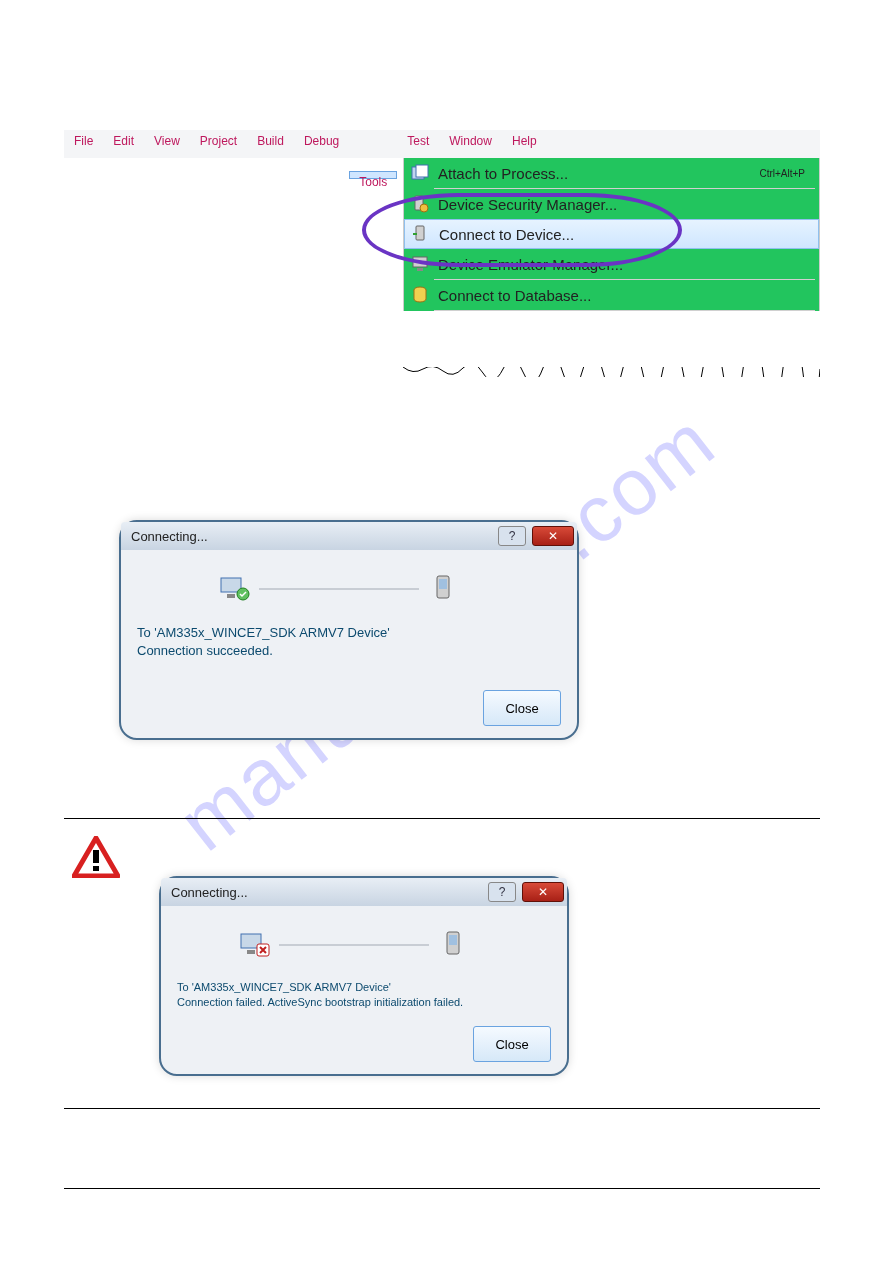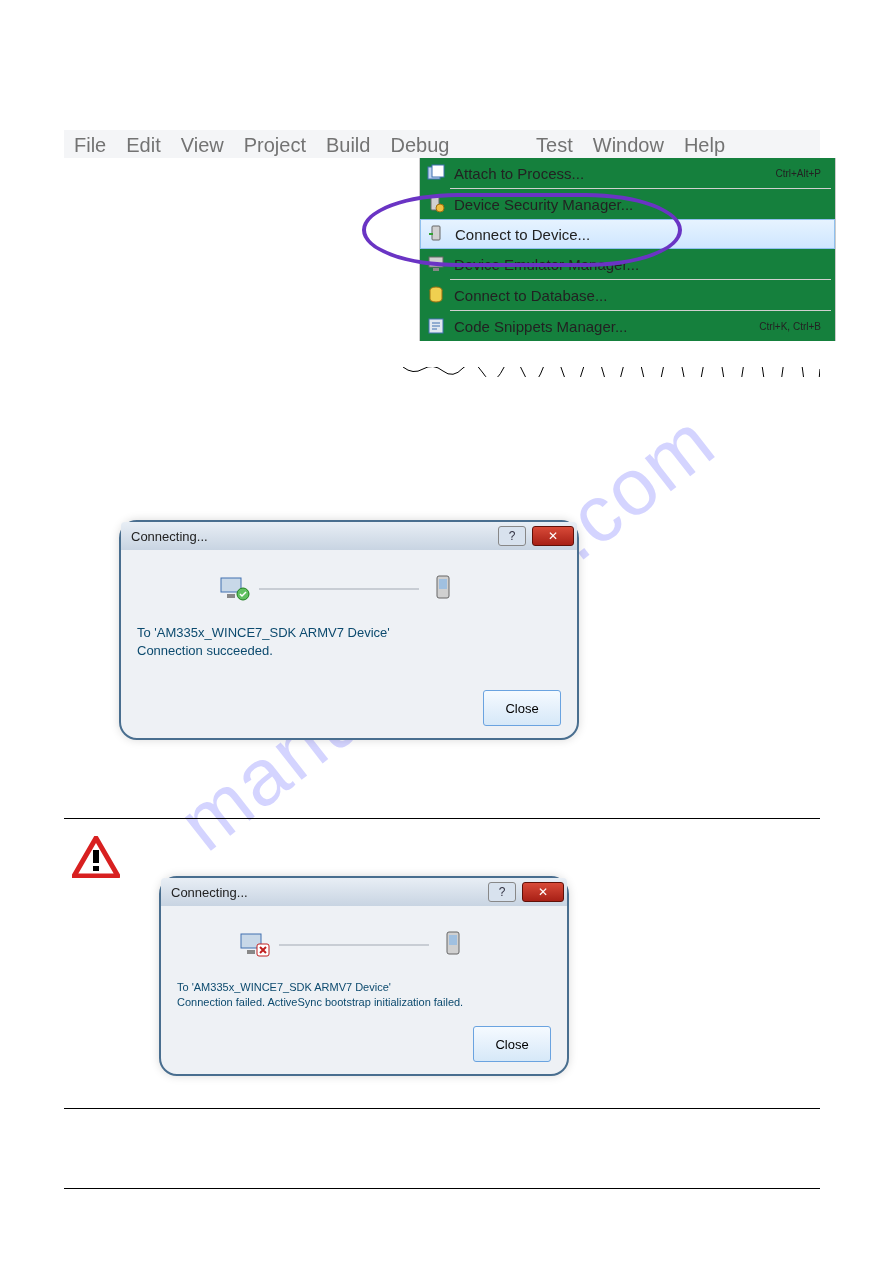--- a/index.html
+++ b/index.html
@@ -1,20 +1,20 @@
 <!DOCTYPE html>
 <html><head>
 <meta charset="utf-8">
 <style>
   * { box-sizing: border-box; margin: 0; padding: 0; }
   body { width: 893px; height: 1263px; background: #fff; font-family: "Segoe UI", Tahoma, sans-serif; position: relative; }
   .menubar { position: absolute; left: 64px; top: 130px; width: 756px; height: 28px; background: #f4f5f7; display: flex; }
-  .menu-item { padding: 4px 10px 4px 10px; color: #737373; font-size: 20px; cursor: default; }
+  .menu-item { padding: 4px 10px 4px 10px; color: #be185d; font-size: 12px; cursor: default; }
   .menu-item.active { background: #cfe6ff; border: 1px solid #6aa3e0; padding: 3px 9px; margin-top: 41px; }
-  .dropdown { position: absolute; left: 403px; top: 158px; width: 417px; background: #15803d; border-left: 1px solid #ccc; border-right: 1px solid #ccc; margin-left: 16px; }
+  .dropdown { position: absolute; left: 403px; top: 158px; width: 417px; background: #22c55e; border-left: 1px solid #ccc; border-right: 1px solid #ccc; }
   .dropdown-row { display: flex; align-items: center; height: 30px; padding-left: 34px; position: relative; }
   .dropdown-row .icon { position: absolute; left: 6px; width: 20px; height: 20px; }
   .dropdown-row .label { flex: 1; font-size: 15px; color: #222; }
   .dropdown-row .shortcut { font-size: 10px; color: #222; padding-right: 14px; }
   .dropdown-row.highlighted { background: linear-gradient(#e6f3ff,#cfe6ff); border: 1px solid #8fc0ee; }
   .dropdown-sep { height: 1px; background: #d0d0d0; margin-left: 30px; margin-right: 4px; }
   .torn-edge { position: absolute; left: 403px; top: 363px; width: 417px; height: 10px; }
   .torn-edge svg { width: 100%; height: 100%; }
   .circle-annot { position: absolute; left: 362px; top: 193px; width: 320px; height: 74px; border: 4px solid #6a34c4; border-radius: 60% / 100%; pointer-events: none; }
 
@@ -92,28 +92,20 @@
   </div>
   <div class="dropdown-sep"></div>
   <div class="dropdown-row">
     <span class="icon"><svg viewBox="0 0 20 20">
           <ellipse cx="10" cy="5" rx="6" ry="3" fill="#f0d050" stroke="#a07010"></ellipse>
           <path d="M4 5 V14 A6 3 0 0 0 16 14 V5" fill="#f0d050" stroke="#a07010"></path>
         </svg></span>
     <span class="label">Connect to Database...</span>
   </div>
   <div class="dropdown-sep"></div>
-  <div class="dropdown-row">
-    <span class="icon"><svg viewBox="0 0 20 20">
-          <rect x="3" y="3" width="14" height="14" fill="#e0e8f0" stroke="#4070b0"></rect>
-          <path d="M6 7 h8 M6 10 h8 M6 13 h5" stroke="#4070b0"></path>
-        </svg></span>
-    <span class="label">Code Snippets Manager...</span>
-    <span class="shortcut">Ctrl+K, Ctrl+B</span>
-  </div>
 </div>
 
 <div class="torn-edge">
   <svg viewBox="0 0 417 10" preserveAspectRatio="none">
       <path d="M0 0 Q10 8 20 2 T40 4 T60 1 T80 6 T100 2 T120 5 T140 1 T160 6 T180 2 T200 5 T220 1 T240 7 T260 2 T280 5 T300 1 T320 6 T340 2 T360 5 T380 1 T400 6 T417 2" fill="none" stroke="#000" stroke-width="1"></path>
     </svg>
 </div>
 
 <div class="circle-annot"></div>
 

